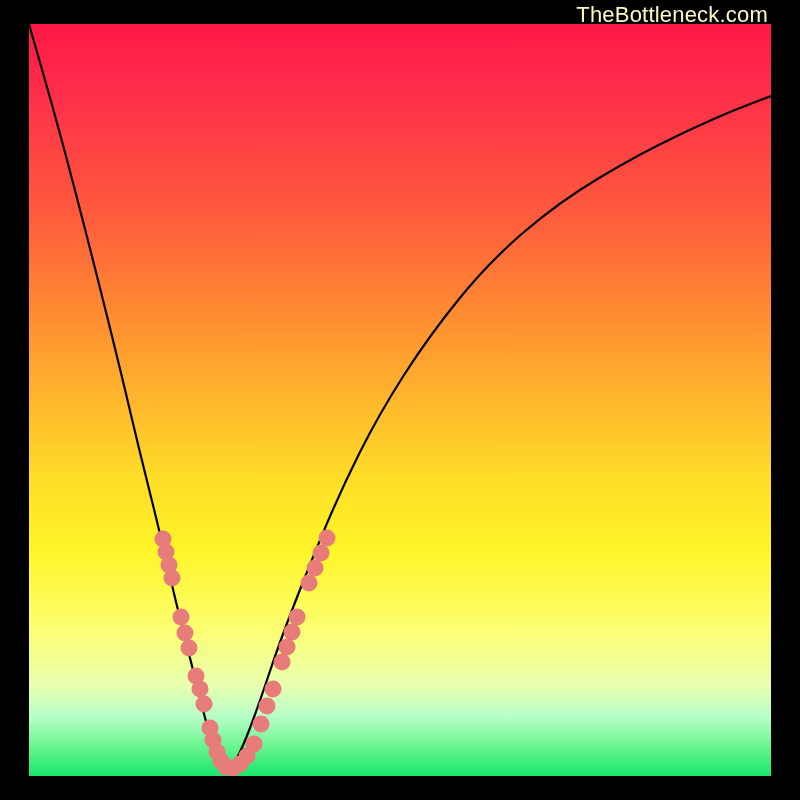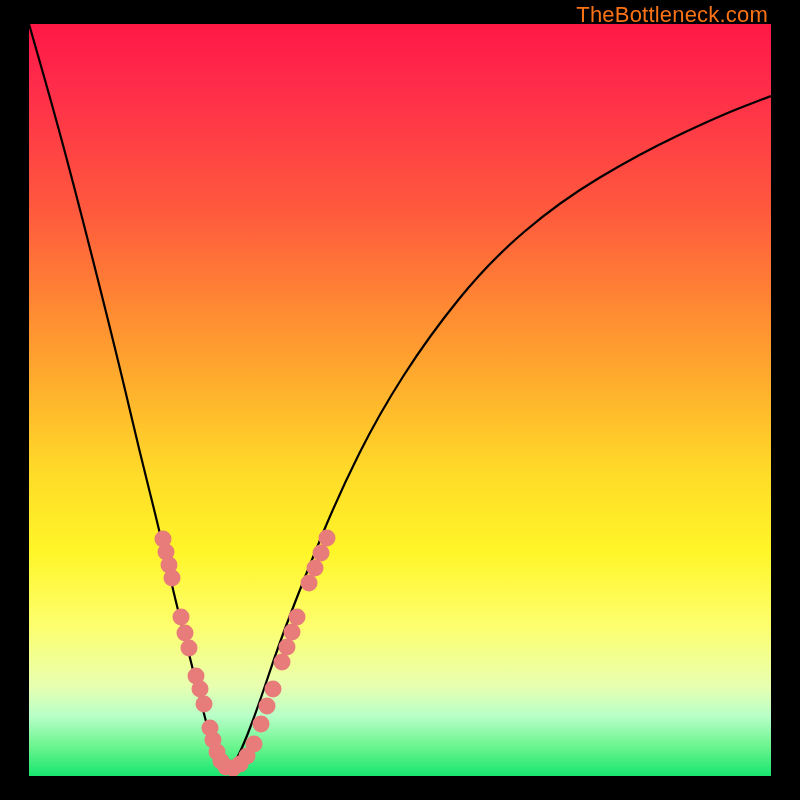--- a/index.html
+++ b/index.html
@@ -36,21 +36,21 @@
       #6cf58f 96%,
       #18e66f 100%
     );
   }
   .watermark {
     position: absolute;
     top: 2px;
     right: 32px;
     font-family: Arial, Helvetica, sans-serif;
     font-size: 22px;
-    color: #f97316;
+    color: #fef9c3;
     font-weight: 500;
     letter-spacing: 0.2px;
   }
   svg.overlay {
     position: absolute;
     left: 0;
     top: 0;
     width: 742px;
     height: 752px;
     pointer-events: none;

